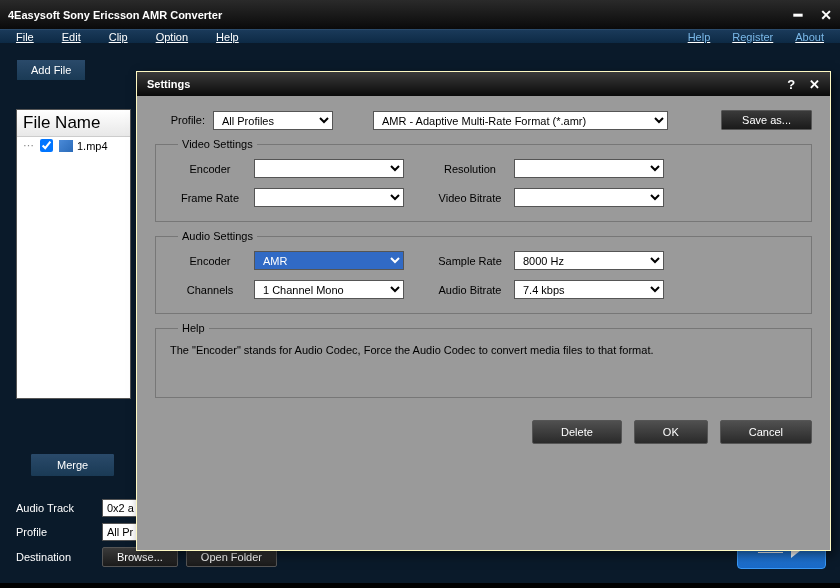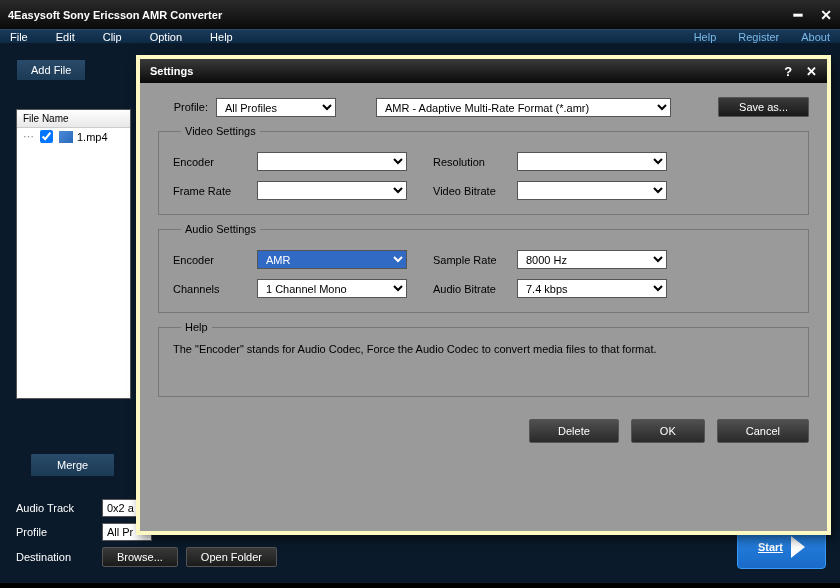--- a/index.html
+++ b/index.html
@@ -1,60 +1,60 @@
 <!DOCTYPE html>
 <html><head>
 <meta charset="utf-8">
 <style>
 * { margin: 0; padding: 0; box-sizing: border-box; font-family: Tahoma, Arial, sans-serif; font-size: 11px; }
 body { background: #000; width: 840px; height: 588px; overflow: hidden; position: relative; }
 .titlebar { background: linear-gradient(180deg, #2a2a2a, #0a0a0a); height: 29px; display: flex; align-items: center; padding: 10px 8px; color: #fff; font-weight: bold; justify-content: space-between; }
 .titlebar-controls { display: flex; gap: 18px; align-items: center; }
 .titlebar-controls span { cursor: pointer; font-size: 14px; font-weight: bold; }
-.menubar { background: linear-gradient(180deg, #1a3a5a 0%, #0d2a45 100%); height: 14px; display: flex; align-items: center; padding: 0 10px; gap: 28px; color: #fff; border-top: 1px solid #2a4a6a; justify-content: space-between; }
+.menubar { background: linear-gradient(180deg, #1a3a5a 0%, #0d2a45 100%); height: 14px; display: flex; align-items: center; padding: 0 16px; gap: 28px; color: #fff; border-top: 1px solid #2a4a6a; justify-content: space-between; text-decoration: underline; }
 .menubar-left { display: flex; gap: 28px; }
 .menubar-right { display: flex; gap: 22px; color: #7ab8e8; }
 .menubar span { cursor: pointer; }
 .main { background: #0a1a2a; padding: 10px; height: 540px; position: relative; }
 .left-panel { position: absolute; left: 16px; top: 16px; width: 115px; }
 .add-file-btn { background: linear-gradient(180deg, #2a4a6a, #1a3a55); color: #fff; border: 1px solid #0a1a2a; padding: 4px 14px; cursor: pointer; }
 .file-list { background: #fff; border: 1px solid #555; margin-top: 28px; height: 290px; width: 115px; }
-.file-list-header { background: linear-gradient(180deg, #fff, #e8e8e8); border-bottom: 1px solid #ccc; padding: 3px 6px; font-size: 10px; }
+.file-list-header { background: linear-gradient(180deg, #fff, #e8e8e8); border-bottom: 1px solid #ccc; padding: 3px 6px; font-size: 17px; }
 .file-item { display: flex; align-items: center; gap: 4px; padding: 2px 6px; }
 .file-item .tree-line { color: #888; }
 .file-item input[type=checkbox] { margin: 0 2px; }
 .file-icon { width: 14px; height: 12px; background: linear-gradient(135deg, #4a8ad8, #2a6ab8); display: inline-block; }
 .merge-btn { position: absolute; left: 30px; top: 410px; background: linear-gradient(180deg, #2a4a6a, #1a3a55); color: #fff; border: 1px solid #0a1a2a; padding: 5px 26px; cursor: pointer; border-radius: 2px; }
 .bottom-fields { position: absolute; left: 16px; bottom: 10px; width: 680px; }
 .field-row { display: flex; align-items: center; gap: 8px; margin-bottom: 6px; }
 .field-row label { color: #fff; width: 78px; }
 .field-row input, .field-row select { background: #fff; border: 1px solid #555; padding: 2px 4px; flex: 1; font-size: 11px; height: 18px; }
 .browse-btn, .open-folder-btn { background: linear-gradient(180deg, #3a3a3a, #1a1a1a); color: #fff; border: 1px solid #555; padding: 3px 14px; cursor: pointer; border-radius: 2px; }
 .start-btn { position: absolute; right: 14px; bottom: 14px; background: linear-gradient(180deg, #2a8ae8, #1a6ac8); color: #fff; border: 1px solid #3a9af8; padding: 10px 20px; font-size: 24px; font-weight: bold; cursor: pointer; border-radius: 4px; display: flex; align-items: center; gap: 8px; text-decoration: underline; }
 .start-arrow { width: 0; height: 0; border-left: 14px solid #fff; border-top: 11px solid transparent; border-bottom: 11px solid transparent; }
 .snap-icons { position: absolute; right: 18px; top: 395px; display: flex; gap: 14px; color: #7ab8e8; font-size: 16px; }
 .preview-area { position: absolute; right: 14px; top: 65px; width: 140px; height: 270px; background: #0a1520; border: 1px solid #1a3a5a; border-radius: 4px; }
 .preview-controls { position: absolute; right: 14px; top: 340px; width: 140px; height: 40px; background: linear-gradient(180deg, #1a3a5a, #0a2a45); border-radius: 4px; }
 
 
-.settings-dialog { position: absolute; left: 136px; top: 55px; width: 695px; height: 480px; background: #9a9a9a; border: 4px solid #fef9c3; box-shadow: 4px 4px 10px rgba(0,0,0,0.5); }
+.settings-dialog { position: absolute; left: 136px; top: 71px; width: 695px; height: 480px; background: #9a9a9a; border: 1px solid #fef9c3; box-shadow: 4px 4px 10px rgba(0,0,0,0.5); }
 .dlg-titlebar { background: linear-gradient(180deg, #3a3a3a, #0a0a0a); height: 24px; display: flex; align-items: center; justify-content: space-between; padding: 0 10px; color: #fff; font-weight: bold; }
 .dlg-title-controls { display: flex; gap: 14px; align-items: center; }
 .dlg-title-controls span { cursor: pointer; font-size: 13px; }
 .dlg-body { padding: 14px 18px; }
 .profile-row { display: flex; align-items: center; gap: 8px; margin-bottom: 14px; }
 .profile-row label { color: #000; width: 50px; text-align: right; }
 .profile-row select { background: #fff; border: 1px solid #555; padding: 2px 4px; font-size: 11px; height: 19px; }
 .profile-select1 { width: 120px; }
 .profile-select2 { width: 295px; margin-left: 32px; }
 .save-as-btn { background: linear-gradient(180deg, #3a3a3a, #1a1a1a); color: #fff; border: 1px solid #555; padding: 3px 20px; cursor: pointer; border-radius: 1px; margin-left: auto; text-align: center; }
-.fieldset { border: 1px solid #777; padding: 10px 14px 14px 14px; margin-bottom: 14px; position: relative; }
+.fieldset { border: 1px solid #777; padding: 4px 14px 14px 14px; margin-bottom: 14px; position: relative; }
 .fieldset-title { position: absolute; top: -7px; left: 22px; background: #9a9a9a; padding: 0 4px; color: #000; }
 .setting-row { display: flex; align-items: center; gap: 4px; margin-top: 10px; }
-.setting-row label { color: #000; width: 80px; text-align: left; }
+.setting-row label { color: #000; width: 80px; text-align: center; }
 .setting-row select, .setting-row input { background: #fff; border: 1px solid #555; padding: 2px 4px; font-size: 11px; height: 19px; width: 150px; }
 .setting-row .gap { width: 18px; }
 .selected-blue { background: #316ac5 !important; color: #fff !important; }
 .help-box { border: 1px solid #777; padding: 10px 14px 14px 14px; position: relative; height: 70px; }
 .help-title { position: absolute; top: -7px; left: 22px; background: #9a9a9a; padding: 0 4px; color: #000; }
 .help-text { color: #000; line-height: 1.4; padding-top: 4px; }
 .dlg-buttons { display: flex; justify-content: flex-end; gap: 12px; padding: 8px 18px; }
 .dlg-btn { background: linear-gradient(180deg, #505050, #2a2a2a); color: #fff; border: 1px solid #555; padding: 5px 28px; cursor: pointer; border-radius: 2px; }
 </style>
 </head>

